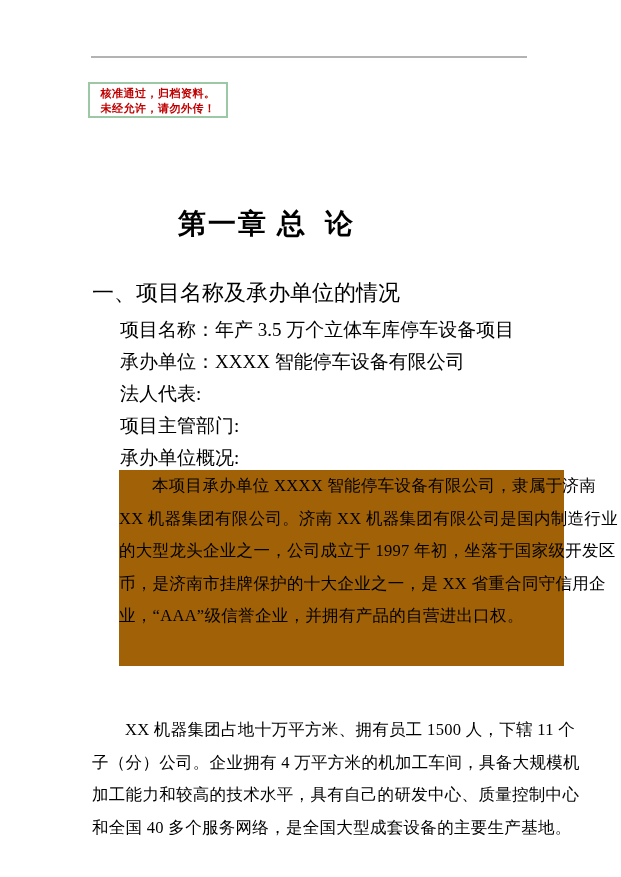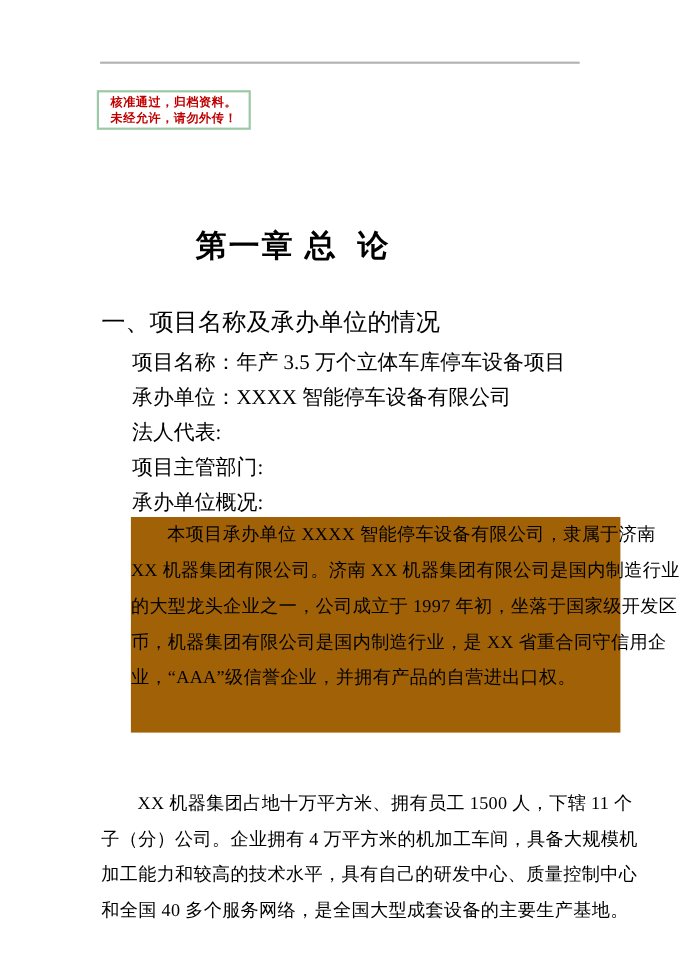--- a/index.html
+++ b/index.html
@@ -129,21 +129,21 @@
     <div class="field-line">承办单位：XXXX 智能停车设备有限公司</div>
     <div class="field-line">法人代表:</div>
     <div class="field-line">项目主管部门:</div>
     <div class="field-line">承办单位概况:</div>
   </div>
 
   <div class="shaded-paragraph">
     <div class="para-line indent-first">本项目承办单位 XXXX 智能停车设备有限公司，隶属于济南</div>
     <div class="para-line">XX 机器集团有限公司。济南 XX 机器集团有限公司是国内制造行业</div>
     <div class="para-line">的大型龙头企业之一，公司成立于 1997 年初，坐落于国家级开发区</div>
-    <div class="para-line">币，机器集团有限公司是国内制造行业，是 XX 省重合同守信用企</div>
+    <div class="para-line">币，是济南市挂牌保护的十大企业之一，是 XX 省重合同守信用企</div>
     <div class="para-line">业，“AAA”级信誉企业，并拥有产品的自营进出口权。</div>
   </div>
 
   <div class="paragraph-2">
     <div class="para-line indent-first">XX 机器集团占地十万平方米、拥有员工 1500 人，下辖 11 个</div>
     <div class="para-line">子（分）公司。企业拥有 4 万平方米的机加工车间，具备大规模机</div>
     <div class="para-line">加工能力和较高的技术水平，具有自己的研发中心、质量控制中心</div>
     <div class="para-line">和全国 40 多个服务网络，是全国大型成套设备的主要生产基地。</div>
   </div>
 

